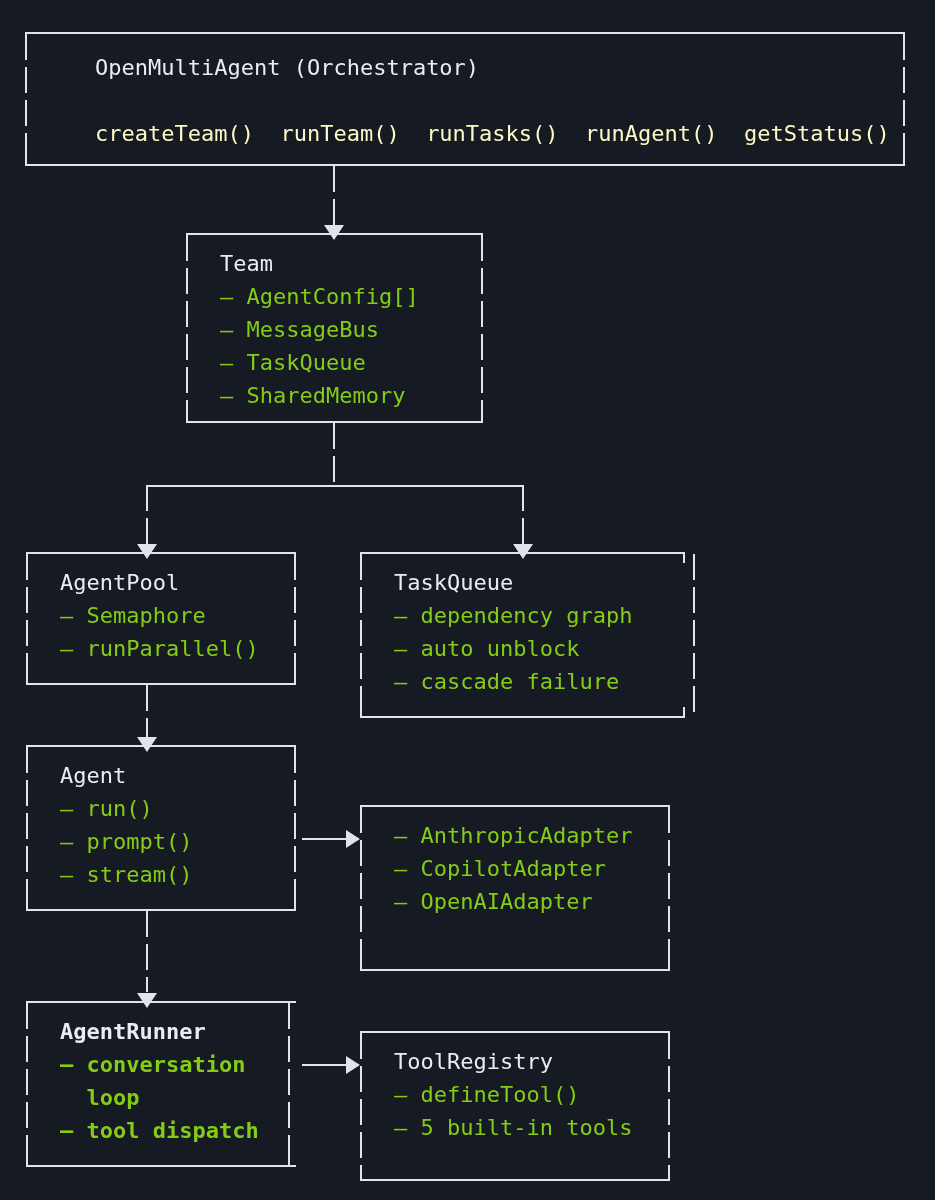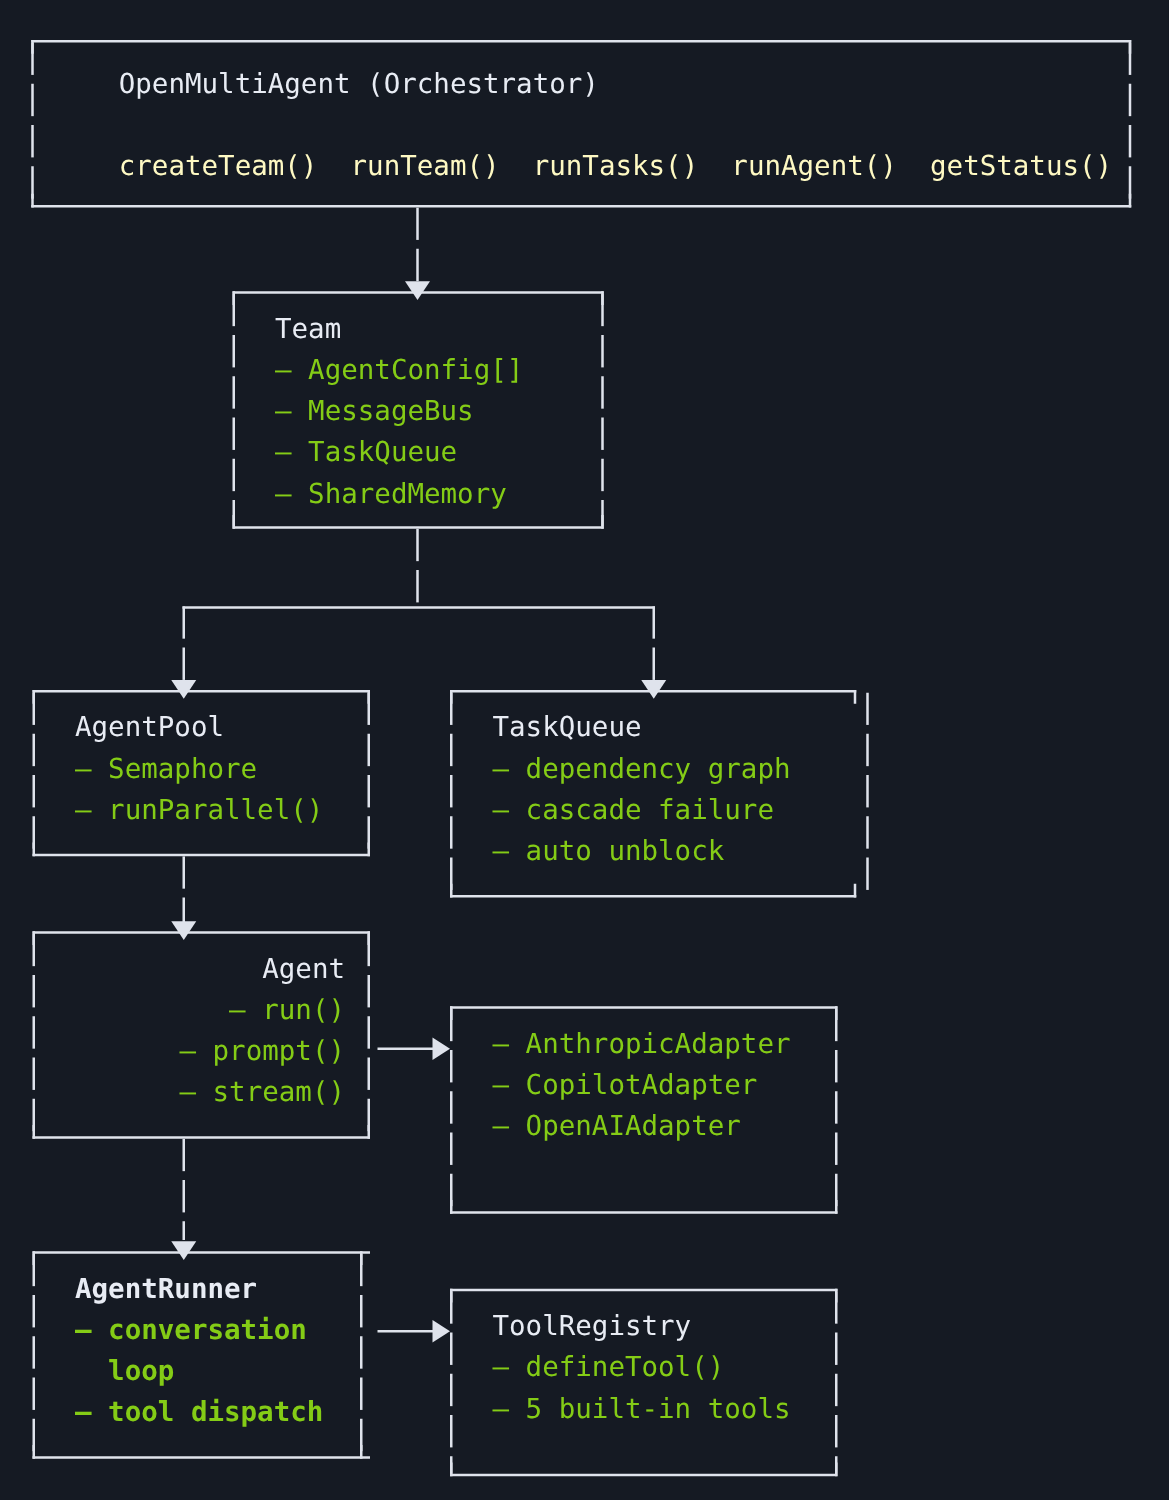--- a/index.html
+++ b/index.html
@@ -188,29 +188,29 @@
     <div class="hbar bottom" style="width:325px;"></div>
     <div class="vbar left"></div>
     <div class="vbar right" style="right:-10px;"></div>
     <div class="corner tl"></div>
     <div class="corner tr"></div>
     <div class="corner bl"></div>
     <div class="corner br"></div>
     <div class="content">
       <div class="box-title">TaskQueue</div>
       <div class="box-line">– dependency graph</div>
+      <div class="box-line">– auto unblock</div>
       <div class="box-line">– cascade failure</div>
-      <div class="box-line">– auto unblock</div>
     </div>
   </div>
 
   <div class="vline" style="left:146px; top:685px; height:58px;"></div>
   <div class="arrow-down" style="left:137px; top:737px;"></div>
 
-  <div class="box" style="left:26px; top:745px; width:270px; height:166px;text-align:right;">
+  <div class="box" style="left:26px; top:745px; width:270px; height:166px;">
     <div class="hbar top" style="width:270px;"></div>
     <div class="hbar bottom" style="width:270px;"></div>
     <div class="vbar left"></div>
     <div class="vbar right"></div>
     <div class="corner tl"></div>
     <div class="corner tr"></div>
     <div class="corner bl"></div>
     <div class="corner br"></div>
     <div class="content">
       <div class="box-title">Agent</div>

